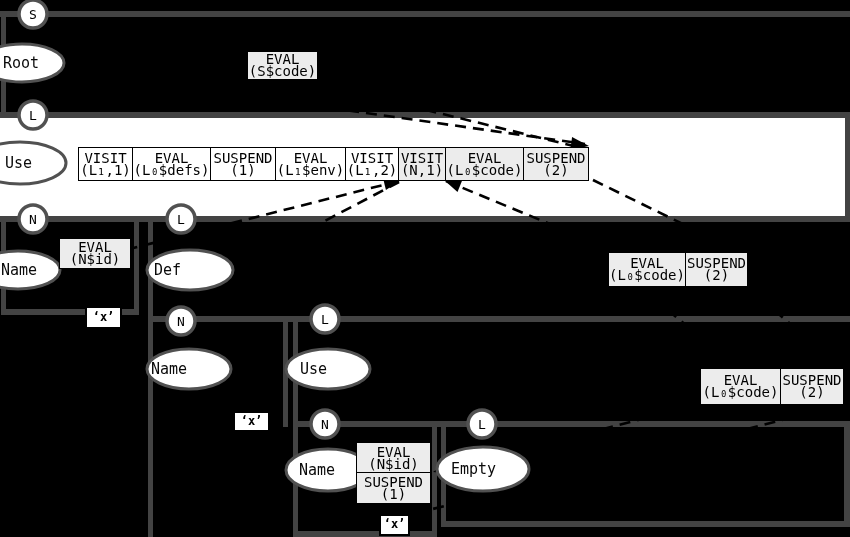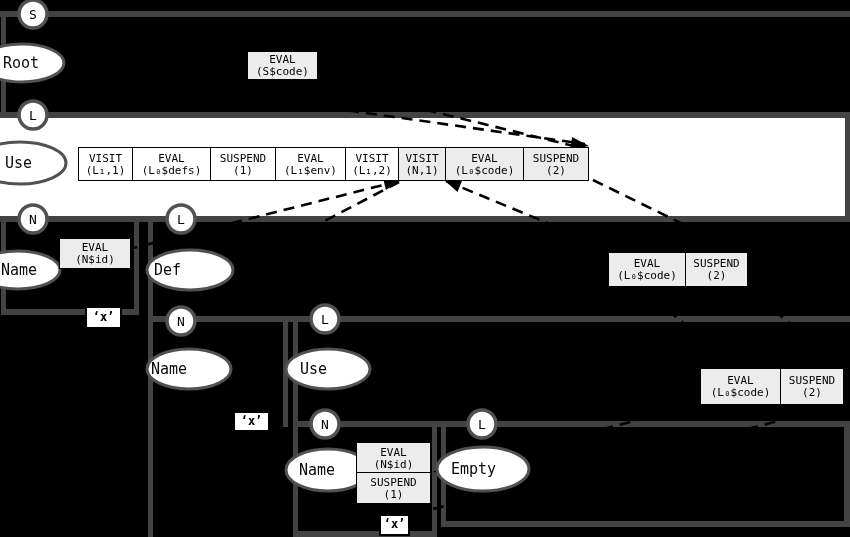--- a/index.html
+++ b/index.html
@@ -1,20 +1,20 @@
 <!DOCTYPE html>
 <html><head>
 <meta charset="utf-8">
 <style>
   html,body{margin:0;padding:0;background:#000;}
   #stage{position:relative;width:850px;height:537px;background:#000;overflow:hidden;
          font-family:"DejaVu Sans Mono","Liberation Mono",monospace;}
   #vector{position:absolute;left:0;top:0;}
   .ibox{position:absolute;box-sizing:border-box;border:1.5px solid #000;
-        text-align:center;font-size:11px;line-height:11.5px;color:#000;
+        text-align:center;font-size:14px;line-height:11.5px;color:#000;
         font-family:"DejaVu Sans Mono","Liberation Mono",monospace;}
   .ibox.white{background:#ffffff;}
   .ibox.shaded{background:#ececec;}
   .xbox{position:absolute;box-sizing:border-box;border:2.5px solid #000;background:#fff;
         text-align:center;font-size:12px;font-weight:bold;color:#000;
         font-family:"DejaVu Sans Mono","Liberation Mono",monospace;}
   .circle-label{font-size:13px;fill:#000;text-anchor:middle;}
   .prod-label{font-size:15px;fill:#0a0a0a;}
   .struct{fill:#434343;}
   .dash{stroke:#000;stroke-width:2.6;stroke-dasharray:11 7;fill:none;}

